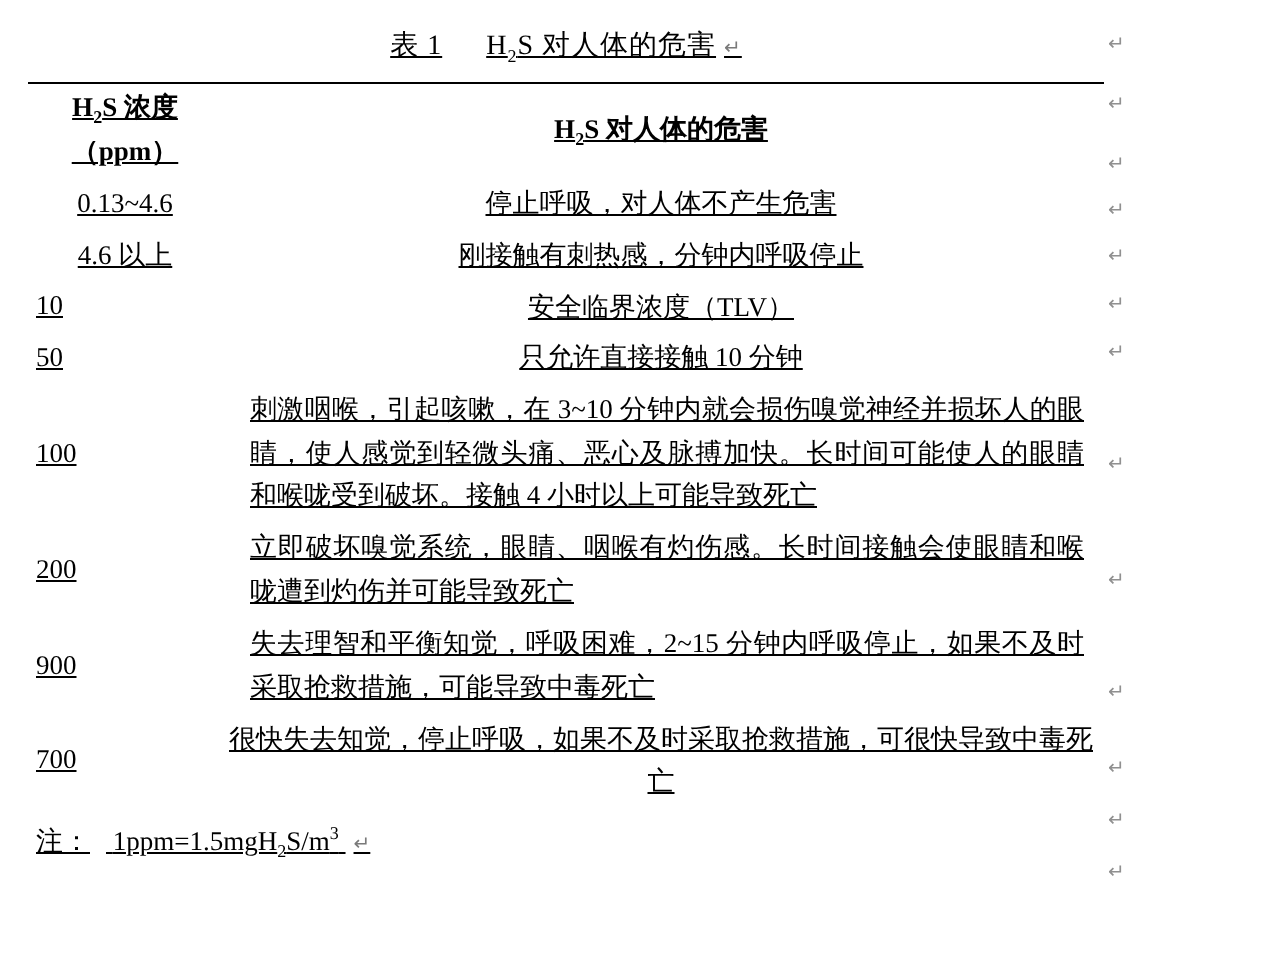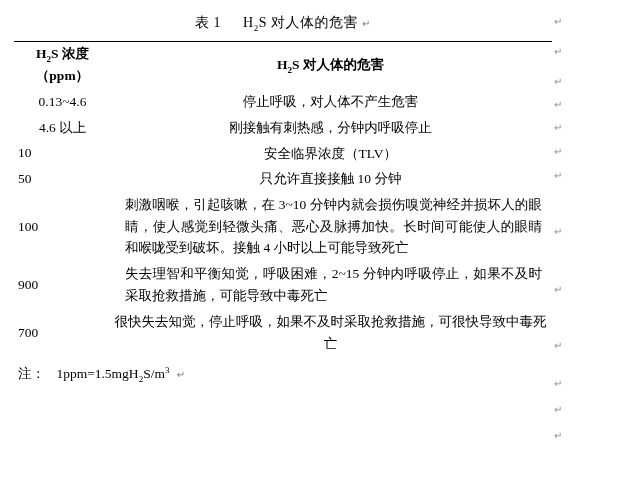--- a/index.html
+++ b/index.html
@@ -13,20 +13,21 @@
     font-family: "Liberation Serif", serif;
     color: #000000;
     overflow: hidden;
   }
   .page {
     position: relative;
     width: 566px;
     height: 483px;
     box-sizing: border-box;
     padding: 10px 14px 0 14px;
+    text-decoration: underline;
   }
   .title-row {
     display: flex;
     justify-content: center;
     align-items: baseline;
     font-size: 14px;
     font-weight: normal;
     letter-spacing: 0.5px;
     margin: 4px 0 8px 0;
   }
@@ -170,20 +171,24 @@
       <tr>
         <td class="cell-conc">50</td>
         <td class="cell-harm">只允许直接接触 10 分钟</td>
       </tr>
 
       <tr>
         <td class="cell-conc">100</td>
         <td class="cell-harm justify">刺激咽喉，引起咳嗽，在 3~10 分钟内就会损伤嗅觉神经并损坏人的眼睛，使人感觉到轻微头痛、恶心及脉搏加快。长时间可能使人的眼睛和喉咙受到破坏。接触 4 小时以上可能导致死亡</td>
       </tr>
 
+      <tr>
+        <td class="cell-conc">200</td>
+        <td class="cell-harm justify">立即破坏嗅觉系统，眼睛、咽喉有灼伤感。长时间接触会使眼睛和喉咙遭到灼伤并可能导致死亡</td>
+      </tr>
 
       <tr>
         <td class="cell-conc">900</td>
         <td class="cell-harm justify">失去理智和平衡知觉，呼吸困难，2~15 分钟内呼吸停止，如果不及时采取抢救措施，可能导致中毒死亡</td>
       </tr>
 
       <tr>
         <td class="cell-conc">700</td>
         <td class="cell-harm">很快失去知觉，停止呼吸，如果不及时采取抢救措施，可很快导致中毒死亡</td>
       </tr>

